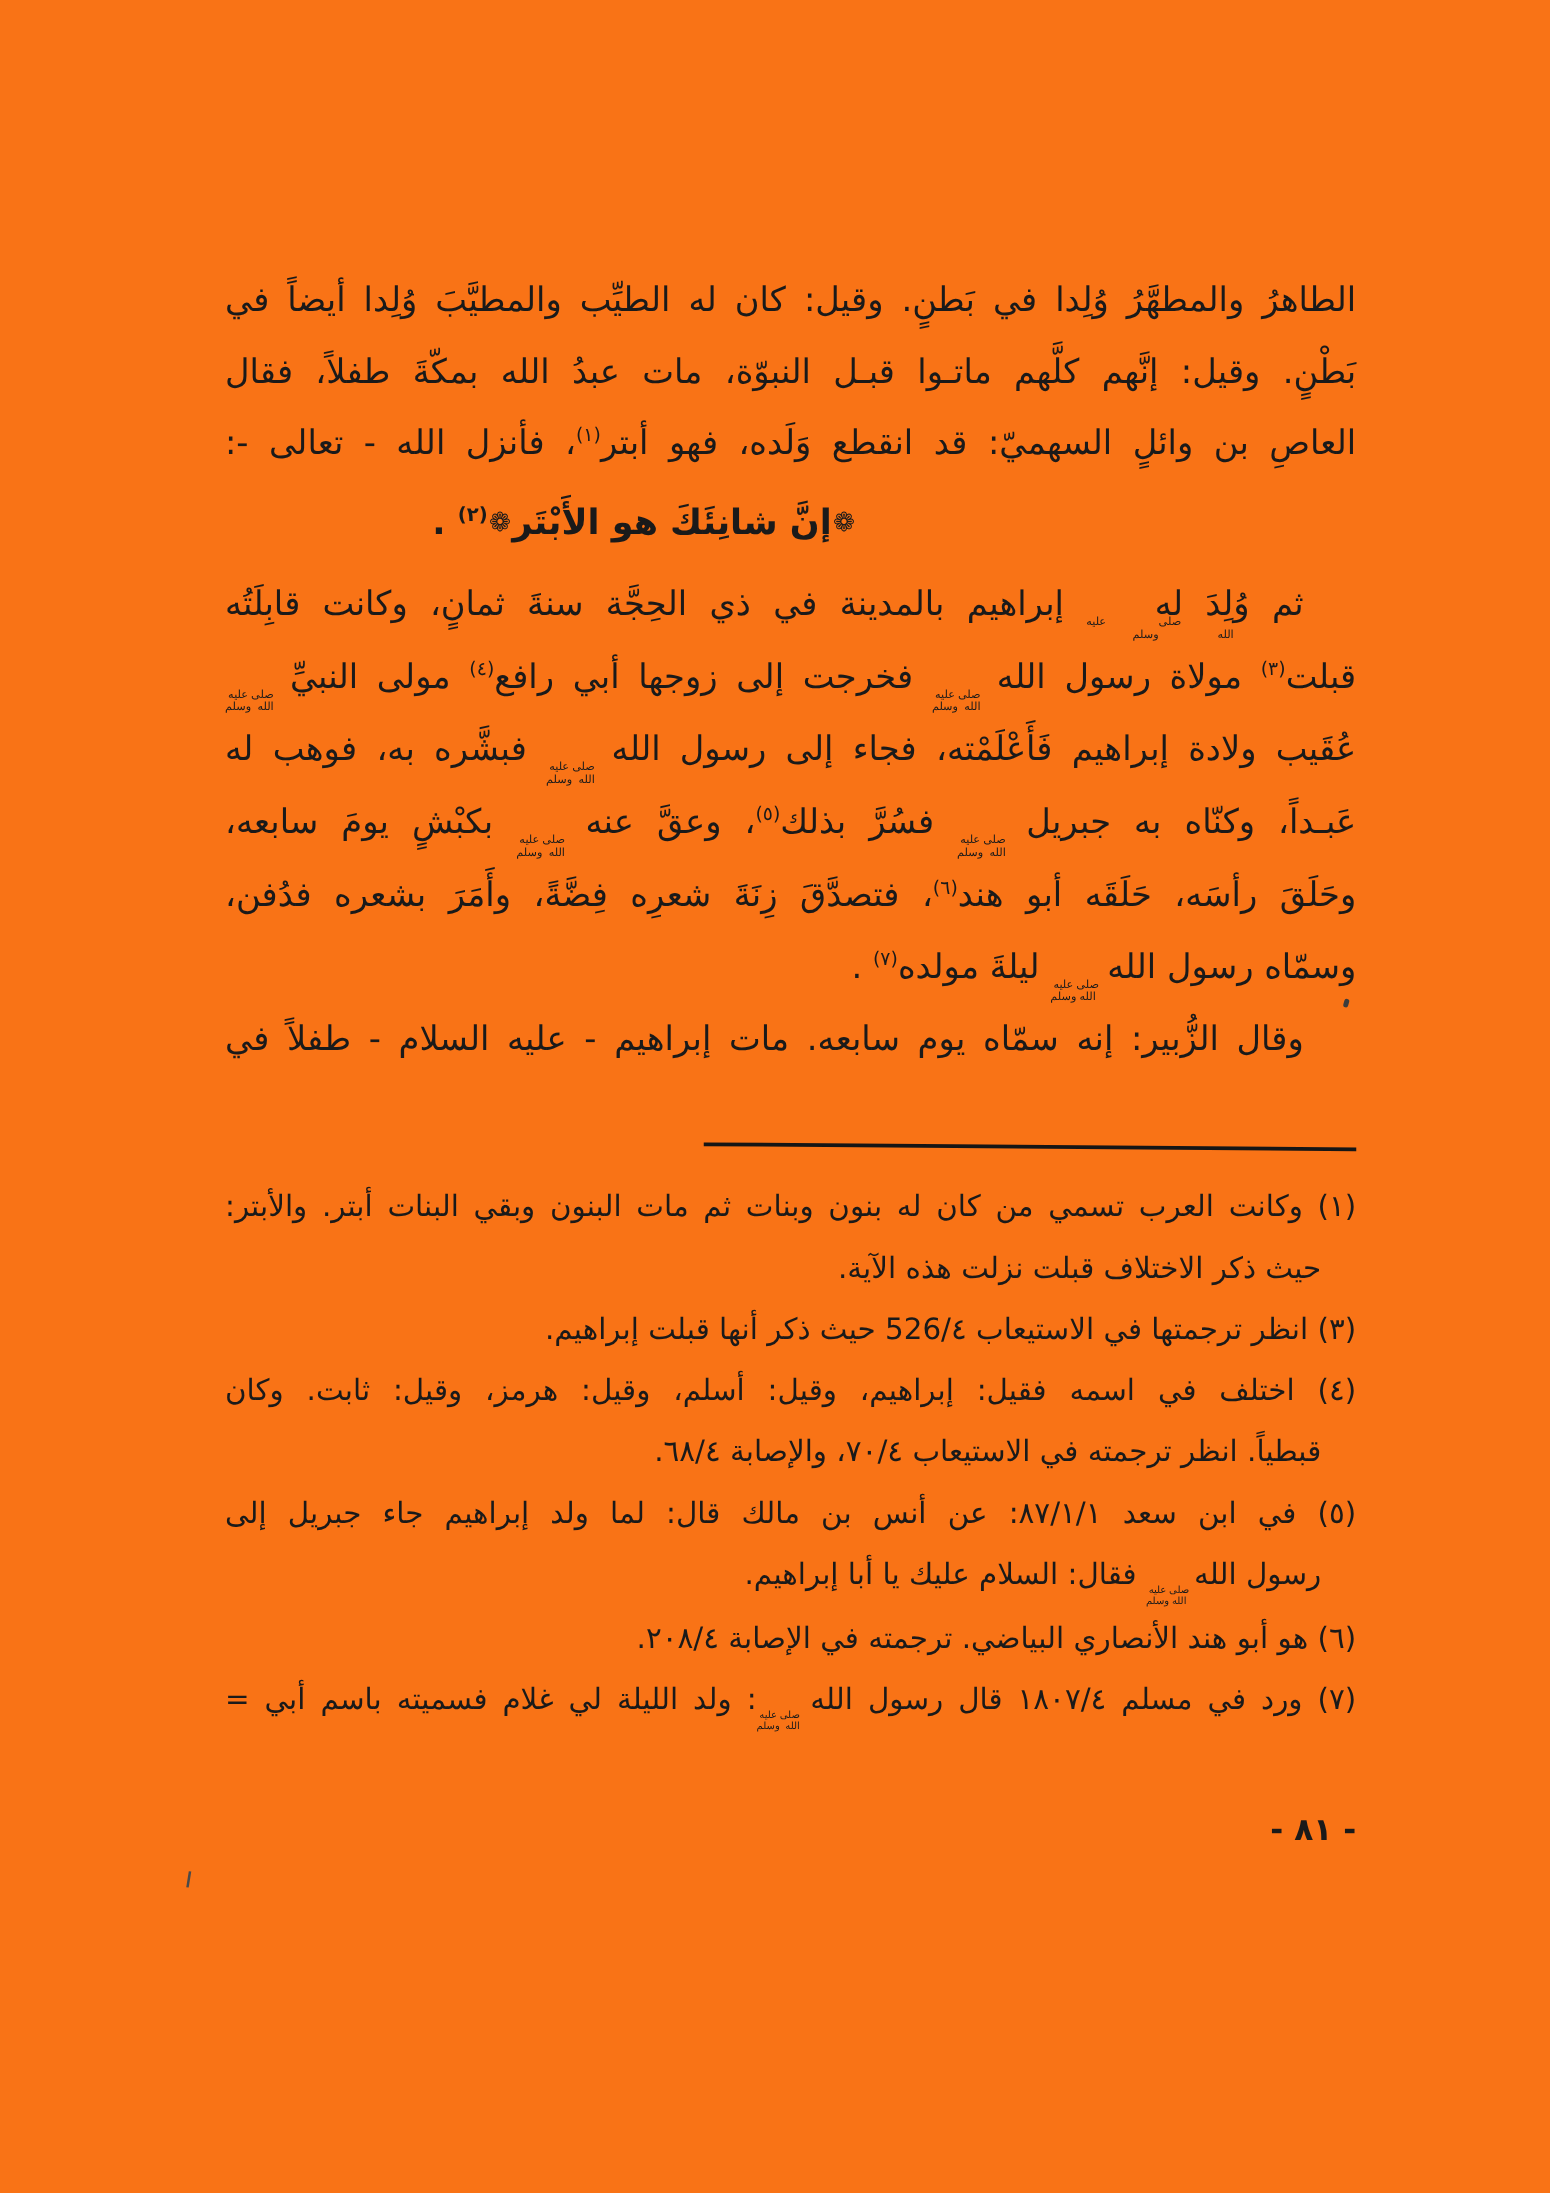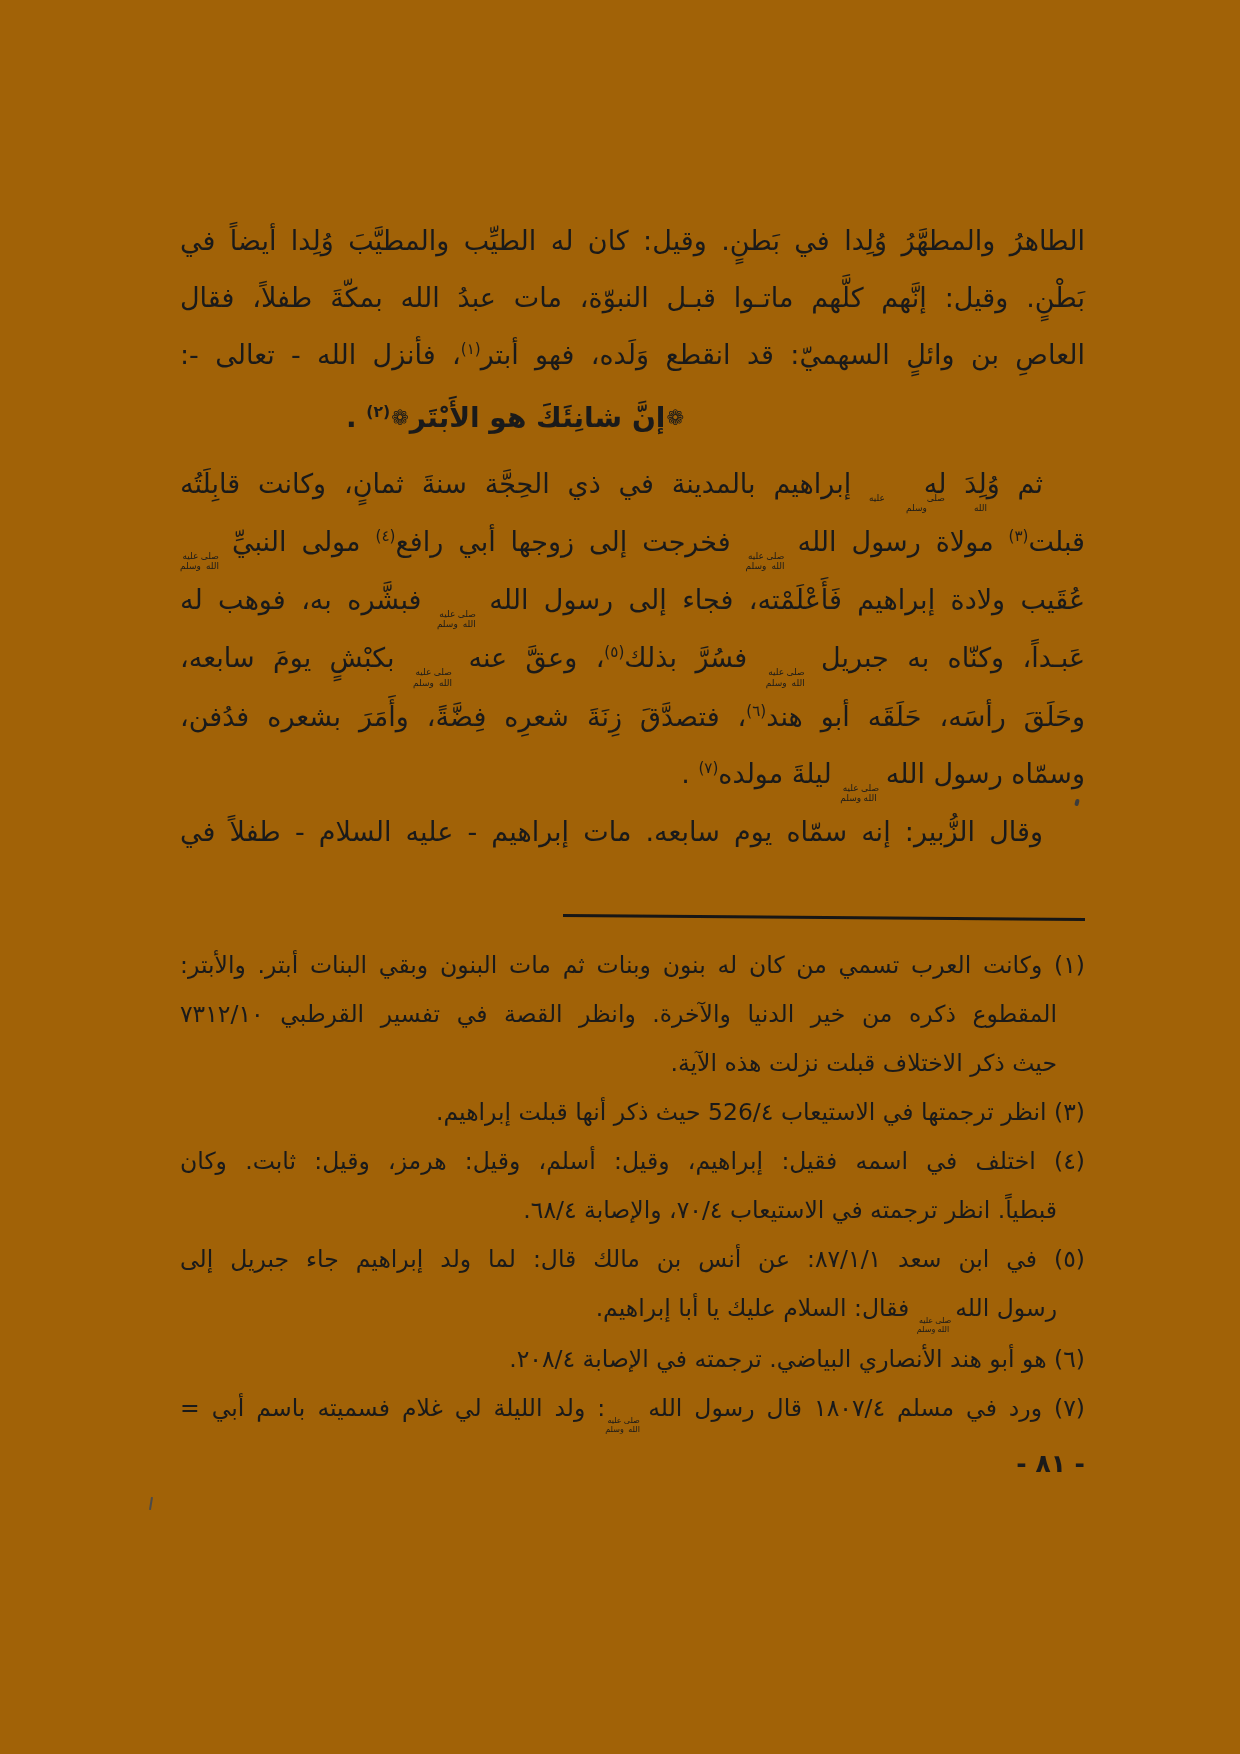--- a/index.html
+++ b/index.html
@@ -1,19 +1,19 @@
 <!DOCTYPE html>
 <html lang="ar" dir="rtl"><head>
 <meta charset="utf-8">
 <title>Document</title>
 <style>
   html,body{margin:0;padding:0;background:#e8e8e8;}
   .page{
     position:relative;width:1240px;height:1754px;margin:0 auto;
-    background:#a16207;color:#1a1a1a;direction:rtl;overflow:hidden;
+    background:#f97316;color:#1a1a1a;direction:rtl;overflow:hidden;
     font-family:"DejaVu Sans",sans-serif;
   }
   .content{position:absolute;right:155px;width:905px;}
   .body-block{top:212px;}
   .line{font-size:27px;line-height:57px;text-align:right;}
   .fline{font-size:23.5px;line-height:49px;text-align:right;}
   .fill{text-align:justify;text-align-last:justify;}
   .indent{text-indent:42px;}
   .cont{padding-right:28px;}
   .verse-line{
@@ -84,21 +84,20 @@
           <span>صلى الله</span>
           <span>عليه وسلم</span>
         </span><span> ليلةَ مولده</span><sup class="ref">(٧)</sup><span> .</span></div>
       <div class="line fill indent"><span>وقال الزُّبير: إنه سمّاه يوم سابعه. مات إبراهيم - عليه السلام - طفلاً في</span></div>
     </main>
 
   <div class="footnote-rule"></div>
 
   <section class="content footnotes">
       <div class="fline fill"><span>(١) وكانت العرب تسمي من كان له بنون وبنات ثم مات البنون وبقي البنات أبتر. والأبتر:</span></div>
-      <div class="fline fill cont"><span>المقطوع ذكره من خير الدنيا والآخرة. وانظر القصة في تفسير القرطبي ٧٣١٢/١٠</span></div>
       <div class="fline cont"><span>حيث ذكر الاختلاف قبلت نزلت هذه الآية.</span></div>
       <div class="fline"><span>(٣) انظر ترجمتها في الاستيعاب 526/٤ حيث ذكر أنها قبلت إبراهيم.</span></div>
       <div class="fline fill"><span>(٤) اختلف في اسمه فقيل: إبراهيم، وقيل: أسلم، وقيل: هرمز، وقيل: ثابت. وكان</span></div>
       <div class="fline cont"><span>قبطياً. انظر ترجمته في الاستيعاب ٧٠/٤، والإصابة ٦٨/٤.</span></div>
       <div class="fline fill"><span>(٥) في ابن سعد ٨٧/١/١: عن أنس بن مالك قال: لما ولد إبراهيم جاء جبريل إلى</span></div>
       <div class="fline cont"><span>رسول الله </span><span class="saws">
           <span>صلى الله</span>
           <span>عليه وسلم</span>
         </span><span> فقال: السلام عليك يا أبا إبراهيم.</span></div>
       <div class="fline"><span>(٦) هو أبو هند الأنصاري البياضي. ترجمته في الإصابة ٢٠٨/٤.</span></div>

